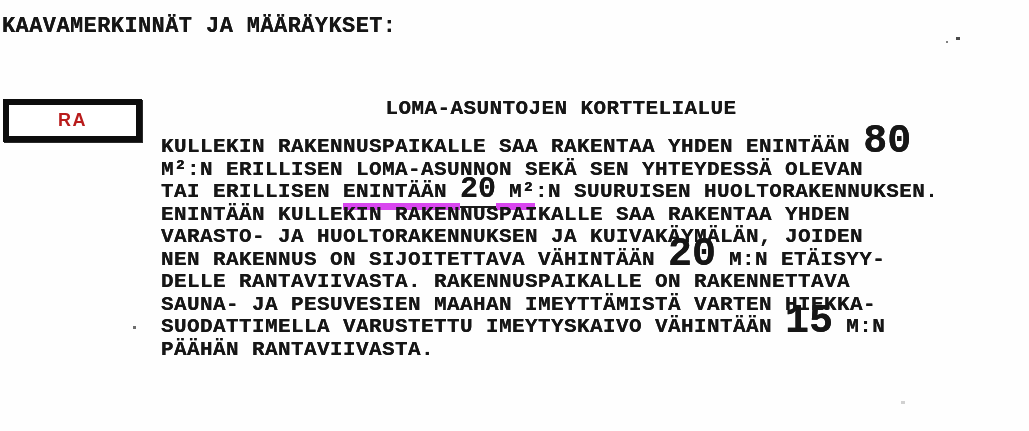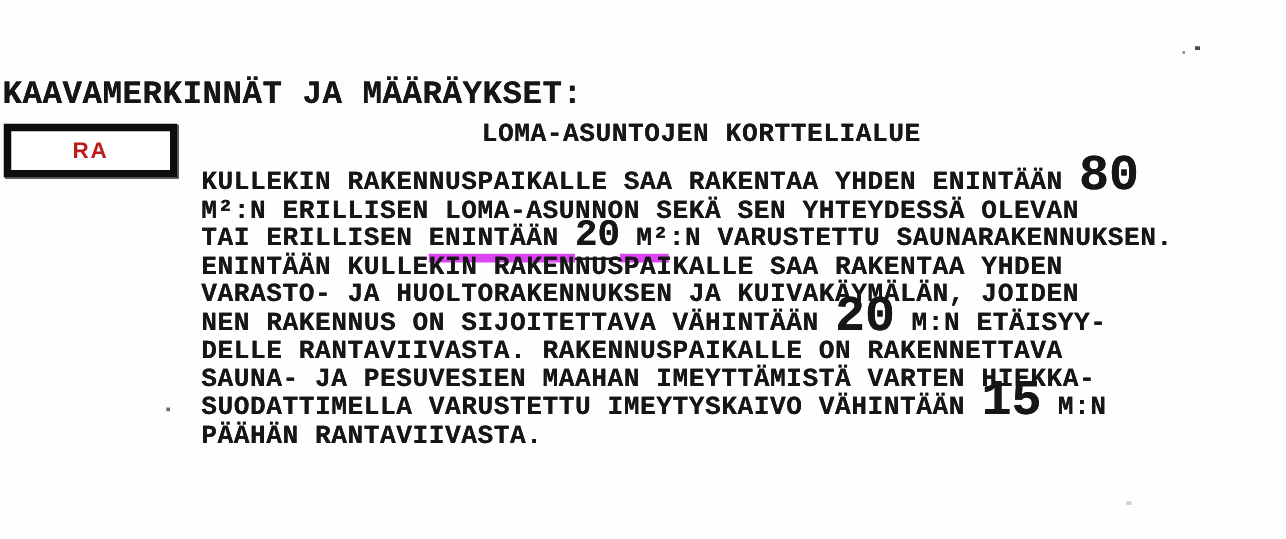--- a/index.html
+++ b/index.html
@@ -9,26 +9,25 @@
     height: 431px;
     background: #fefefe;
     overflow: hidden;
     font-family: "Liberation Mono", monospace;
     color: #161616;
   }
   #page-title {
     position: absolute;
     left: 2px;
     top: 14px;
-    font-size: 26px;
+    font-size: 22px;
     font-weight: 700;
     letter-spacing: 0.4px;
     white-space: pre;
     text-shadow: 0 0 0.5px #161616;
-    margin-top: 46px;
   }
   #symbol-box {
     position: absolute;
     left: 3px;
     top: 99px;
     width: 127px;
     height: 31px;
     border: 6px solid #0d0d0d;
     background: #ffffff;
     display: flex;
@@ -98,21 +97,21 @@
   <div id="symbol-box">
     <span id="symbol-label">RA</span>
   </div>
 
   <div id="legend-text-col">
     <div id="legend-heading">LOMA-ASUNTOJEN KORTTELIALUE</div>
 
     <div id="regulation-paragraph">
         <div class="text-line"><span class="seg-n">KULLEKIN RAKENNUSPAIKALLE SAA RAKENTAA YHDEN ENINTÄÄN </span><span class="seg-big">80</span></div>
         <div class="text-line"><span class="seg-n">M²:N ERILLISEN LOMA-ASUNNON SEKÄ SEN YHTEYDESSÄ OLEVAN</span></div>
-        <div class="text-line"><span class="seg-n">TAI ERILLISEN </span><span class="seg-u">ENINTÄÄN </span><span class="seg-bu">20</span><span class="seg-u"> M²</span><span class="seg-n">:N VARUSTETTU SAUNARAKENNUKSEN.</span></div>
+        <div class="text-line"><span class="seg-n">TAI ERILLISEN </span><span class="seg-u">ENINTÄÄN </span><span class="seg-bu">20</span><span class="seg-u"> M²</span><span class="seg-n">:N SUURUISEN HUOLTORAKENNUKSEN.</span></div>
         <div class="text-line"><span class="seg-n">ENINTÄÄN KULLEKIN RAKENNUSPAIKALLE SAA RAKENTAA YHDEN</span></div>
         <div class="text-line"><span class="seg-n">VARASTO- JA HUOLTORAKENNUKSEN JA KUIVAKÄYMÄLÄN, JOIDEN</span></div>
         <div class="text-line"><span class="seg-n">NEN RAKENNUS ON SIJOITETTAVA VÄHINTÄÄN </span><span class="seg-big">20</span><span class="seg-n"> M:N ETÄISYY-</span></div>
         <div class="text-line"><span class="seg-n">DELLE RANTAVIIVASTA. RAKENNUSPAIKALLE ON RAKENNETTAVA</span></div>
         <div class="text-line"><span class="seg-n">SAUNA- JA PESUVESIEN MAAHAN IMEYTTÄMISTÄ VARTEN HIEKKA-</span></div>
         <div class="text-line"><span class="seg-n">SUODATTIMELLA VARUSTETTU IMEYTYSKAIVO VÄHINTÄÄN </span><span class="seg-big">15</span><span class="seg-n"> M:N</span></div>
         <div class="text-line"><span class="seg-n">PÄÄHÄN RANTAVIIVASTA.</span></div>
       </div>
   </div>
 

